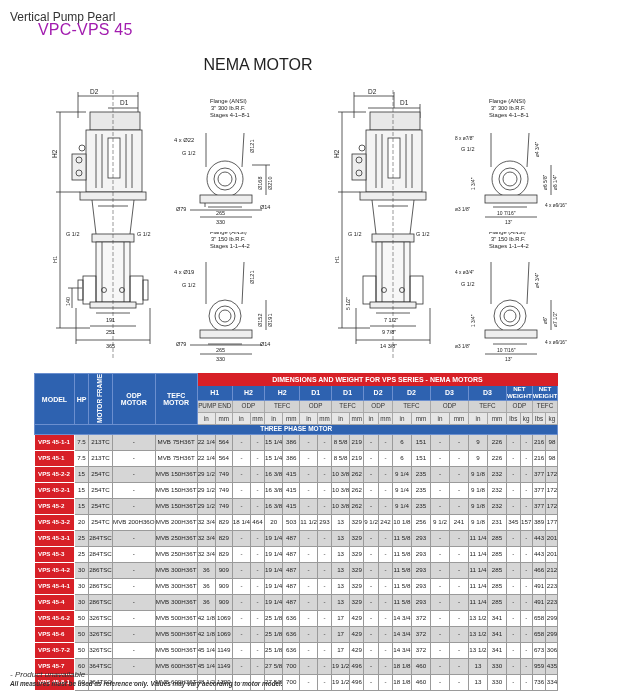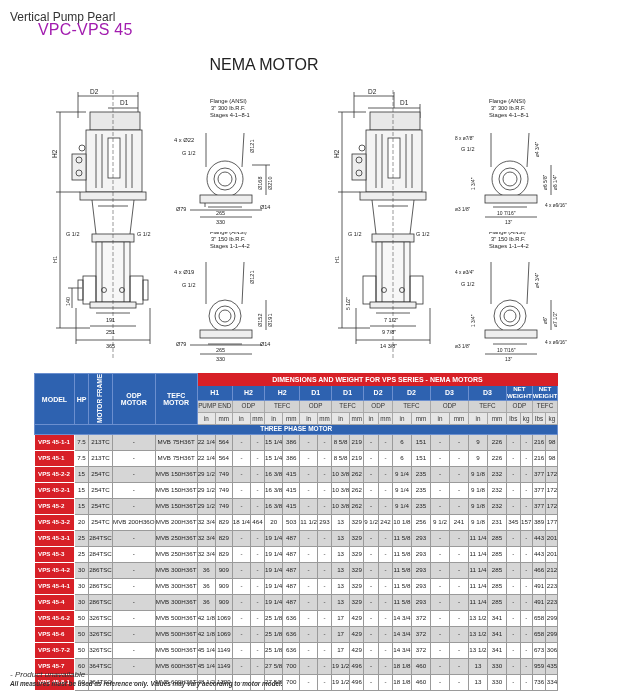--- a/index.html
+++ b/index.html
@@ -1,19 +1,19 @@
 <!DOCTYPE html>
 <html><head>
 <meta charset="utf-8">
 <style>
   html,body{margin:0;padding:0;background:#fff;}
   body{width:626px;height:700px;position:relative;overflow:hidden;font-family:"Liberation Sans",sans-serif;color:#222;}
   .subtitle{position:absolute;left:10px;top:10px;font-size:12px;color:#333;}
   .title{position:absolute;left:10px;top:21px;font-size:16px;color:#a21caf;letter-spacing:0.2px;margin-left:28px;}
-  .section-title{position:absolute;left:14px;width:500px;top:56px;text-align:center;font-size:16px;color:#222;}
+  .section-title{position:absolute;left:8px;width:500px;top:56px;text-align:center;font-size:16px;color:#222;}
   svg.drw{position:absolute;}
   svg text{font-family:"Liberation Sans",sans-serif;fill:#222;}
   table.spec{position:absolute;left:34px;top:373px;border-collapse:collapse;table-layout:fixed;font-size:6.2px;}
   table.spec td, table.spec th{border:1px solid #9a9a9a;padding:0;text-align:center;white-space:nowrap;overflow:hidden;line-height:1;}
   table.spec th.b{background:#2e62b0;color:#fff;font-weight:bold;font-family:"Liberation Sans",sans-serif;font-size:7px;border-color:#6b8fcf;}
   table.spec th.r{background:#d72027;color:#fff;font-weight:bold;font-size:7px;border-color:#d72027;}
   table.spec th.g{background:#d3d3d3;color:#333;font-weight:normal;font-size:6.3px;border-color:#a8a8a8;}
   table.spec th.u{background:#e6e6e6;color:#333;font-weight:normal;font-size:6.3px;border-color:#a8a8a8;}
   table.spec td.phase{background:#2e62b0;color:#fff;font-weight:bold;font-size:6.5px;text-align:center;border-color:#6b8fcf;}
   table.spec td.model{background:#d72027;color:#fff;font-weight:bold;text-align:left;padding-left:3px;border-color:#fff;}

